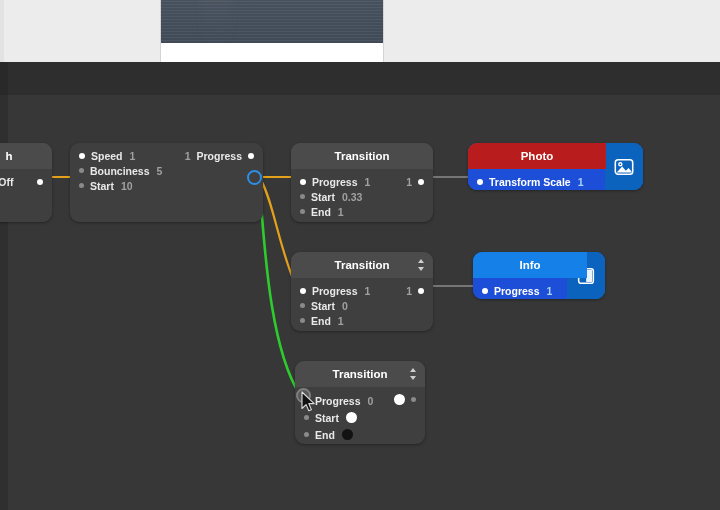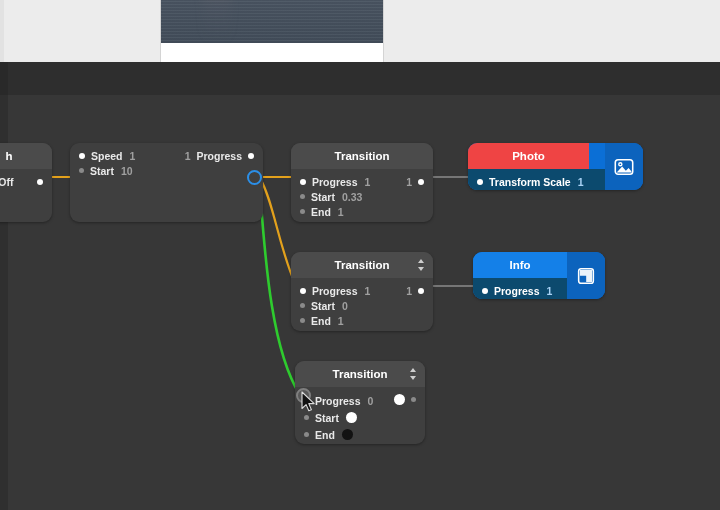--- a/index.html
+++ b/index.html
@@ -136,21 +136,21 @@
     width: 7px; height: 12px;
     display: flex; flex-direction: column; align-items: center; justify-content: space-between;
   }
   .stepper .tri { width: 0; height: 0; border-left: 3.5px solid transparent; border-right: 3.5px solid transparent; }
   .stepper .tri.up { border-bottom: 4px solid #cfcfcf; }
   .stepper .tri.down { border-top: 4px solid #cfcfcf; }
 
   
   .node.blue { background: #0b6fd6; }
   .node.blue .title { background: #1480e8; }
-  .node.blue .body { background: #0c4a6e; }
+  .node.blue .body { background: #1d4ed8; }
   .node.blue .row .lbl { color: #ffffff; }
   .node.blue .row .val { color: #a9d2f5; }
   .node .iconbox {
     position: absolute; right: 0; top: 0;
     width: 38px; height: 100%;
     background: #0c63bd;
     display: flex; align-items: center; justify-content: center;
   }
 
   
@@ -221,20 +221,25 @@
           <span class="lbl">Speed</span>
           <span class="val">1</span>
           <span class="right-group">
             <span class="val">1</span>
             <span class="lbl">Progress</span>
             <span class="dot filled" style="margin-left:6px;"></span>
           </span>
         </div>
         <div class="row">
           <span class="dot"></span>
+          <span class="lbl">Bounciness</span>
+          <span class="val">5</span>
+        </div>
+        <div class="row">
+          <span class="dot"></span>
           <span class="lbl">Start</span>
           <span class="val">10</span>
         </div>
       </div>
     </div>
     <div class="port-halo" style="left:247px; top:75px;"></div>
 
     <div class="node" style="left:291px; top:48px; width:142px; height:79px;">
       <div class="title">Transition</div>
       <div class="body">
@@ -324,41 +329,41 @@
     <div class="port-halo grey" style="left:296px; top:293px;"></div>
 
     <div class="node blue" style="left:468px; top:48px; width:175px; height:47px;">
       <div class="iconbox">
         <svg width="22" height="22" viewBox="0 0 24 24">
           <rect x="2.5" y="4" width="19" height="16" rx="3" fill="none" stroke="#ffffff" stroke-width="1.7"></rect>
           <circle cx="8" cy="9" r="1.7" fill="none" stroke="#ffffff" stroke-width="1.5"></circle>
           <path d="M4 18 L10 11.5 L14 16 L17 13 L20 16.5 L20 18 Z" fill="#ffffff"></path>
         </svg>
       </div>
-      <div class="title" style="background:#ef4444; width:121px;">Photo</div>
+      <div class="title" style="background:#b91c1c; width:138px;">Photo</div>
       <div class="body" style="width:137px;">
         <div class="row">
           <span class="dot filled"></span>
           <span class="lbl">Transform Scale</span>
           <span class="val">1</span>
         </div>
       </div>
     </div>
 
     <div class="node blue" style="left:473px; top:157px; width:132px; height:47px;">
       <div class="iconbox">
         <svg width="22" height="22" viewBox="0 0 24 24">
           <rect x="4" y="4" width="16" height="16" rx="2.5" fill="none" stroke="#ffffff" stroke-width="1.7"></rect>
           <path d="M12 5.2 L18.8 5.2 L18.8 12 Z" fill="#ffffff" opacity="0"></path>
           <path d="M13 5.5 L18.5 5.5 L18.5 11 L13 11 Z" fill="#ffffff" opacity="0"></path>
           <path d="M12 19 L12 13 L18 13 L18 19 Z" fill="none" stroke="#ffffff" stroke-width="1.6" opacity="0"></path>
           <path d="M5.4 5.4 L18.6 5.4 L18.6 18.6 L12.2 18.6 L12.2 11.8 L5.4 11.8 Z" fill="#ffffff" opacity="0.92"></path>
         </svg>
       </div>
-      <div class="title" style="background:#1480e8; width:94px;">Info</div>
+      <div class="title" style="background:#1480e8; width:114px;">Info</div>
       <div class="body" style="width:94px;">
         <div class="row">
           <span class="dot filled"></span>
           <span class="lbl">Progress</span>
           <span class="val">1</span>
         </div>
       </div>
     </div>
 
   </div>

